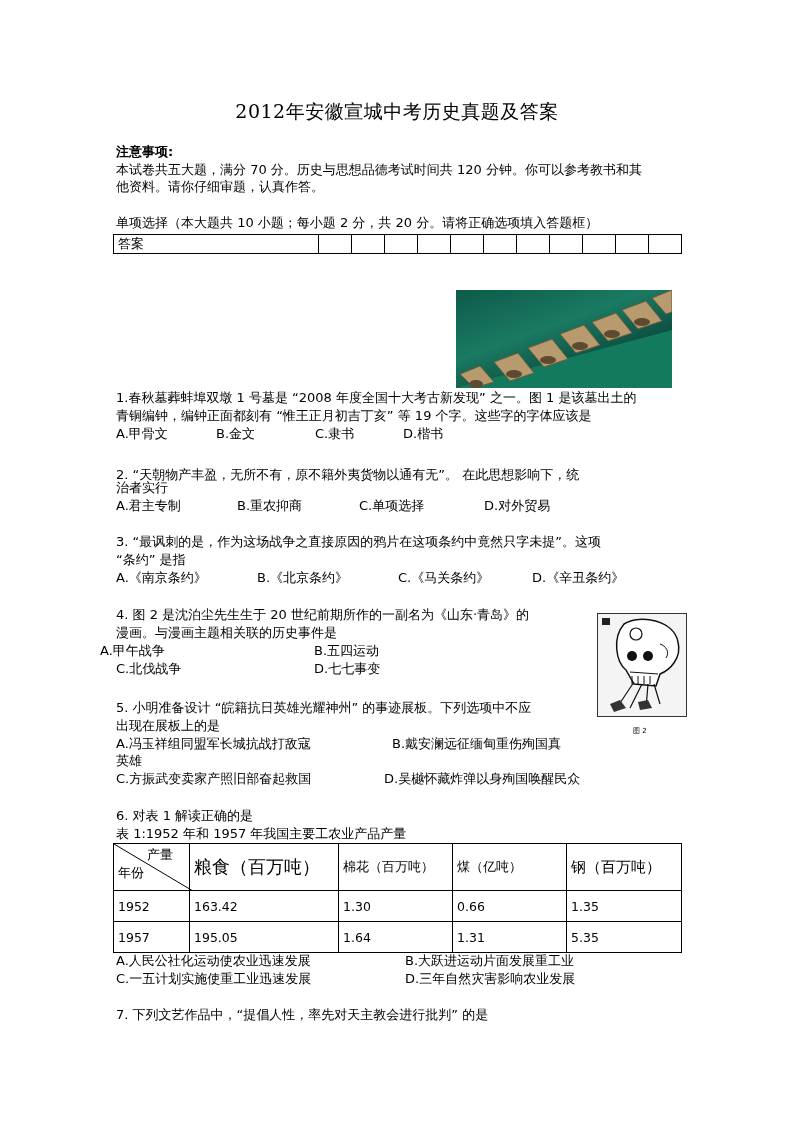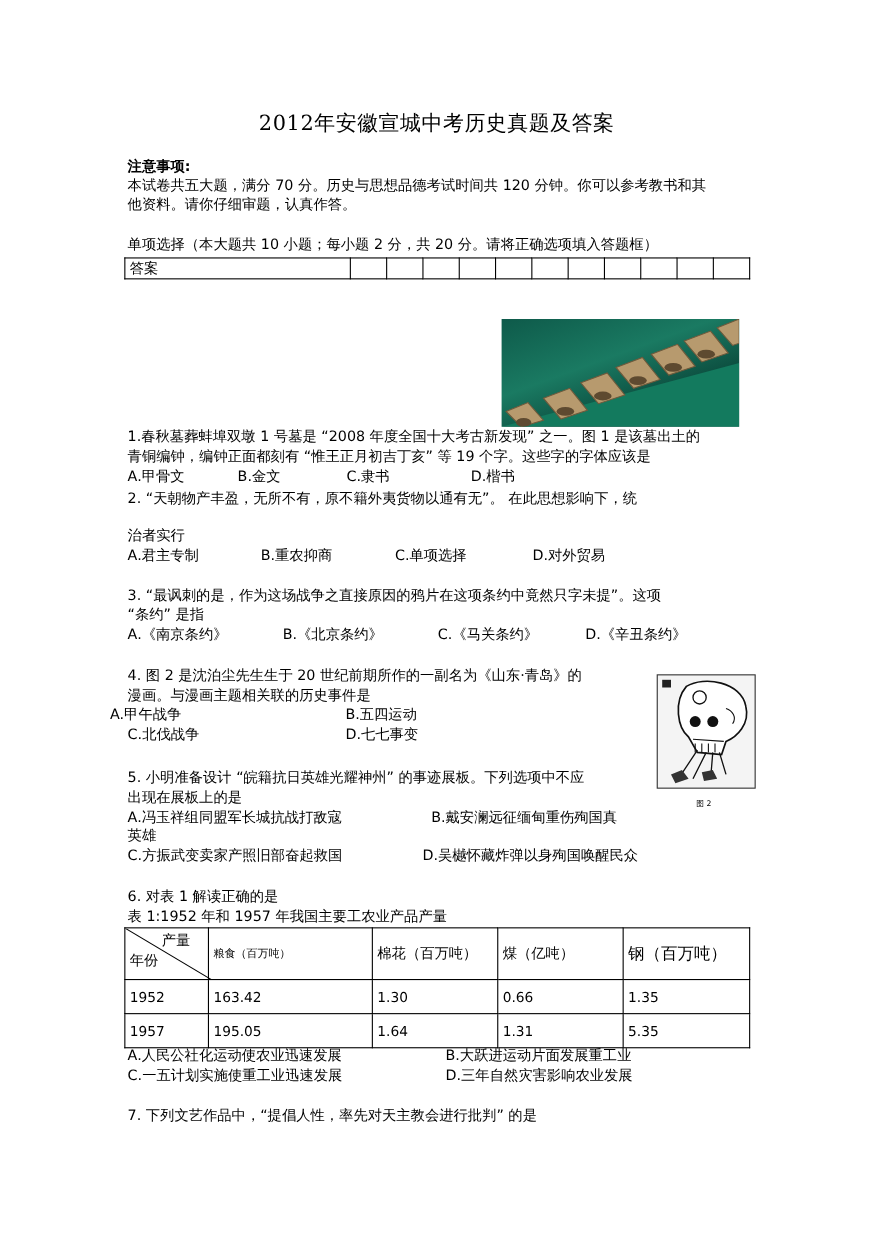--- a/index.html
+++ b/index.html
@@ -69,23 +69,23 @@
       <ellipse cx="186" cy="32" rx="8" ry="4"></ellipse>
     </g>
   </svg>
 </div>
 
 <div class="abs t" style="left:116px;top:389px;text-align:center;">1.春秋墓葬蚌埠双墩 1 号墓是 “2008 年度全国十大考古新发现” 之一。图 1 是该墓出土的</div>
 <div class="abs t" style="left:116px;top:407px;">青铜编钟，编钟正面都刻有 “惟王正月初吉丁亥” 等 19 个字。这些字的字体应该是</div>
 <div class="abs t" style="left:116px;top:425px;">A.甲骨文</div>
 <div class="abs t" style="left:216px;top:425px;">B.金文</div>
 <div class="abs t" style="left:315px;top:425px;">C.隶书</div>
-<div class="abs t" style="left:428px;top:425px;">D.楷书</div>
+<div class="abs t" style="left:403px;top:425px;">D.楷书</div>
 
-<div class="abs t" style="left:116px;top:445px;text-align:center;">2. “天朝物产丰盈，无所不有，原不籍外夷货物以通有无”。        在此思想影响下，统</div>
+<div class="abs t" style="left:116px;top:466px;text-align:center;">2. “天朝物产丰盈，无所不有，原不籍外夷货物以通有无”。        在此思想影响下，统</div>
 <div class="abs t" style="left:116px;top:479px;">治者实行</div>
 <div class="abs t" style="left:116px;top:497px;">A.君主专制</div>
 <div class="abs t" style="left:237px;top:497px;">B.重农抑商</div>
 <div class="abs t" style="left:359px;top:497px;">C.单项选择</div>
 <div class="abs t" style="left:484px;top:497px;">D.对外贸易</div>
 
 <div class="abs t" style="left:116px;top:533px;">3.      “最讽刺的是，作为这场战争之直接原因的鸦片在这项条约中竟然只字未提”。这项</div>
 <div class="abs t" style="left:116px;top:551px;"> “条约” 是指</div>
 <div class="abs t" style="left:116px;top:569px;">A.《南京条约》</div>
 <div class="abs t" style="left:257px;top:569px;">B.《北京条约》</div>
@@ -128,21 +128,21 @@
 <table class="data" style="left:113px;top:843px;width:569px;">
   <tbody>
       <tr style="height:47px;">
     <td style="width:75px;position:relative;padding:0;">
       <svg style="position:absolute;left:0;top:0;" width="79" height="47">
             <line x1="0" y1="0" x2="79" y2="47" stroke="#000" stroke-width="1"></line>
           </svg>
       <span style="position:absolute;right:16px;top:2px;font-size:13px;">产量</span>
       <span style="position:absolute;left:4px;top:20px;font-size:13px;">年份</span>
     </td>
-    <td style="width:144px;font-size:10px;">粮食（百万吨）</td>
+    <td style="width:144px;font-size:18px;">粮食（百万吨）</td>
     <td style="width:109px;font-size:13px;">棉花（百万吨）</td>
     <td style="width:109px;font-size:13px;">煤（亿吨）</td>
     <td style="width:110px;font-size:15px;">钢（百万吨）</td>
   </tr>
   <tr style="height:31px;">
     <td>1952</td>
     <td>163.42</td>
     <td>1.30</td>
     <td>0.66</td>
     <td>1.35</td>

